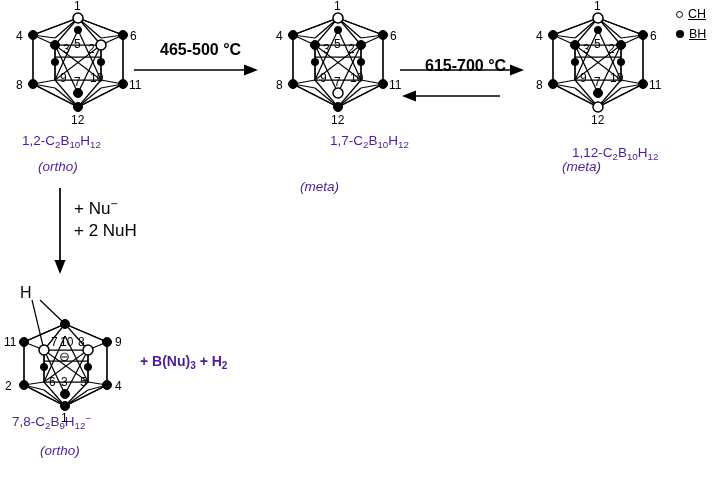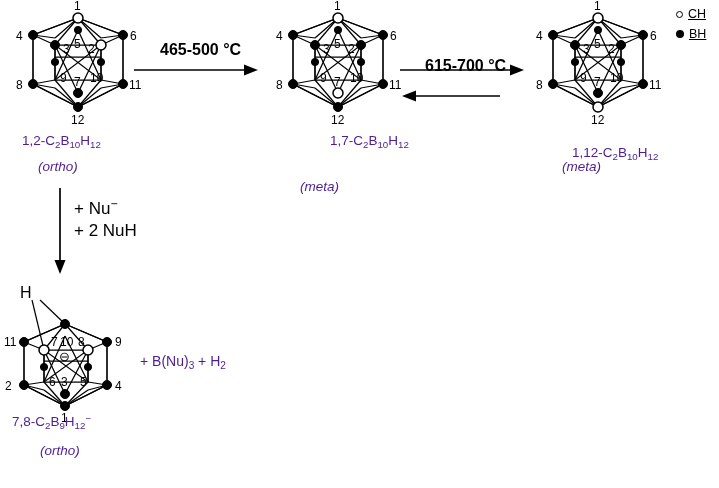--- a/index.html
+++ b/index.html
@@ -306,20 +306,20 @@
     <text class="vnum" x="58" y="64">10</text>
     <text class="vnum" x="3" y="108">2</text>
     <text class="vnum" x="113" y="108">4</text>
     <text class="vnum" x="47" y="104">6</text>
     <text class="vnum" x="78" y="104">5</text>
     <text class="vnum" x="59" y="104">3</text>
     <text class="vnum" x="59" y="140">1</text>
   </svg>
 </div>
 
-<div class="abs lbl" style="left:140px;top:354px;font-size:14px;">
+<div class="abs lbl" style="left:140px;top:354px;font-size:14px;font-weight:bold;">
   <span><span>+ B(Nu)</span><span class="sub">3</span><span> + H</span><span class="sub">2</span></span>
 </div>
 
 <div class="abs lbl" style="left:12px;top:414px;">
   <span><span>7,8-C</span><span class="sub">2</span><span>B</span><span class="sub">9</span><span>H</span><span class="sub">12</span><span class="sup">−</span></span>
 </div>
 <div class="abs lbl lbl-it" style="left:40px;top:444px;">(ortho)</div>
 
 </body></html>

